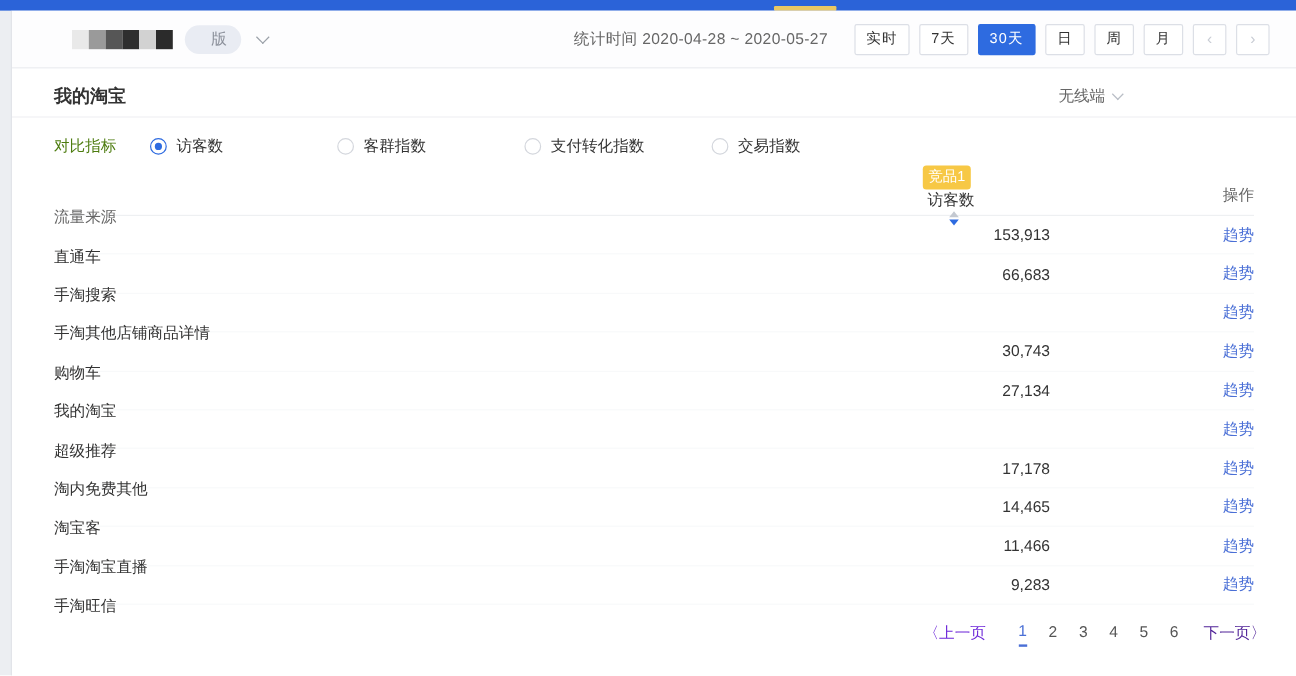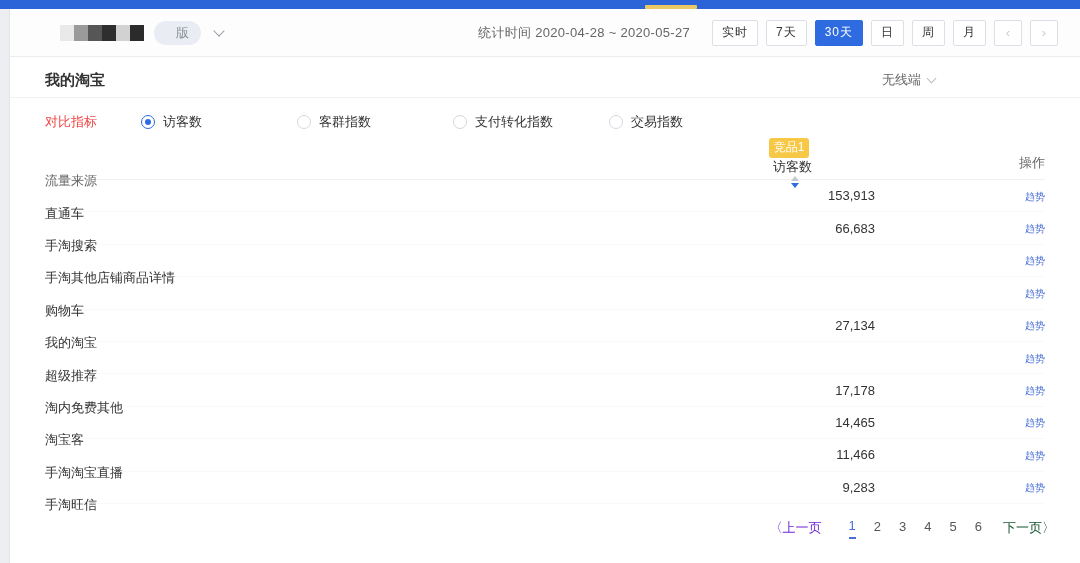--- a/index.html
+++ b/index.html
@@ -33,21 +33,21 @@
 
   
   .section-hdr { height:40px; display:flex; align-items:center; justify-content:space-between; padding:6px 145px 0 35px; }
   .section-title { font-size:15px; font-weight:bold; color:#333; }
   .device { font-size:13px; color:#666; display:flex; align-items:center; }
   .device .chev { margin-left:7px; border-color:#b9bec6; margin-top:-3px; width:7px; height:7px; }
   .divider { height:1px; background:#f0f1f3; width:100%; }
 
   
   .compare { height:48px; display:flex; align-items:center; padding:0 35px; font-size:13px; }
-  .compare-label { color:#ef4444; margin-right:44px; }
+  .compare-label { color:#4d7c0f; margin-right:28px; }
   .radio-item { display:flex; align-items:center; width:156px; cursor:pointer; }
   .radio { width:14px; height:14px; border-radius:50%; border:1px solid #d4d7dd; background:#fff; margin-right:8px; position:relative; flex:none; }
   .radio.on { border-color:#2e6be0; }
   .radio.on::after { content:""; position:absolute; left:3px; top:3px; width:6px; height:6px; border-radius:50%; background:#2e6be0; }
   .radio-item .lbl { color:#333; }
 
   
   .table { padding:0 35px; }
   .trow { display:flex; align-items:center; height:32.4px; font-size:13px; border-bottom:1px solid #f8f9fa; }
   .thead { height:34px; color:#666; border-bottom:1px solid #eef0f2; }
@@ -55,28 +55,28 @@
   .thead .c-source { color:#666; }
   .c-value { width:200px; text-align:right; color:#333; }
   .c-action { width:170px; text-align:right; }
   .thead .c-value { display:flex; justify-content:flex-end; align-items:center; width:235px;flex-direction:column; }
   .thead .c-action { width:135px; }
   .badge { background:#f7c845; color:#fff; font-size:12px; padding:1.5px 5px; border-radius:3px; margin-right:7px; }
   .sort { display:inline-flex; flex-direction:column; margin-left:5px; gap:2px; cursor:pointer; }
   .sort i { width:0; height:0; border-left:4px solid transparent; border-right:4px solid transparent; display:block; }
   .sort .up { border-bottom:5px solid #c4c9d1; }
   .sort .down { border-top:5px solid #2e6be0; }
-  .link { color:#4a6fd6; text-decoration:none; font-size:10px; cursor:pointer; }
+  .link { color:#4a6fd6; text-decoration:none; font-size:13px; cursor:pointer; }
 
   
   .pager { display:flex; justify-content:flex-end; align-items:center; padding:14px 25px 0 0; font-size:13px; color:#555; }
   .pager .prev { color:#6d28d9; margin-right:18px; cursor:default; }
   .pager .pg { margin:0 9px; cursor:pointer; padding-bottom:4px; }
   .pager .pg.cur { color:#4a6fd6; border-bottom:2px solid #4a6fd6; }
-  .pager .next { margin-left:12px; color:#14532d; cursor:pointer; }
+  .pager .next { margin-left:12px; color:#4c1d95; cursor:pointer; }
 </style>
 </head>
 <body>
 
 <div class="page">
   <div class="topbar">
     <div class="topbar-accent"></div>
   </div>
   <div class="gutter"></div>
 
@@ -161,20 +161,21 @@
         <span class="c-source">手淘搜索</span>
         <span class="c-value">66,683</span>
         <span class="c-action"><a class="link">趋势</a></span>
       </div>
       <div class="trow">
         <span class="c-source">手淘其他店铺商品详情</span>
         <span class="c-action"><a class="link">趋势</a></span>
       </div>
       <div class="trow">
         <span class="c-source">购物车</span>
+        <span class="c-value">30,743</span>
         <span class="c-action"><a class="link">趋势</a></span>
       </div>
       <div class="trow">
         <span class="c-source">我的淘宝</span>
         <span class="c-value">27,134</span>
         <span class="c-action"><a class="link">趋势</a></span>
       </div>
       <div class="trow">
         <span class="c-source">超级推荐</span>
         <span class="c-action"><a class="link">趋势</a></span>

